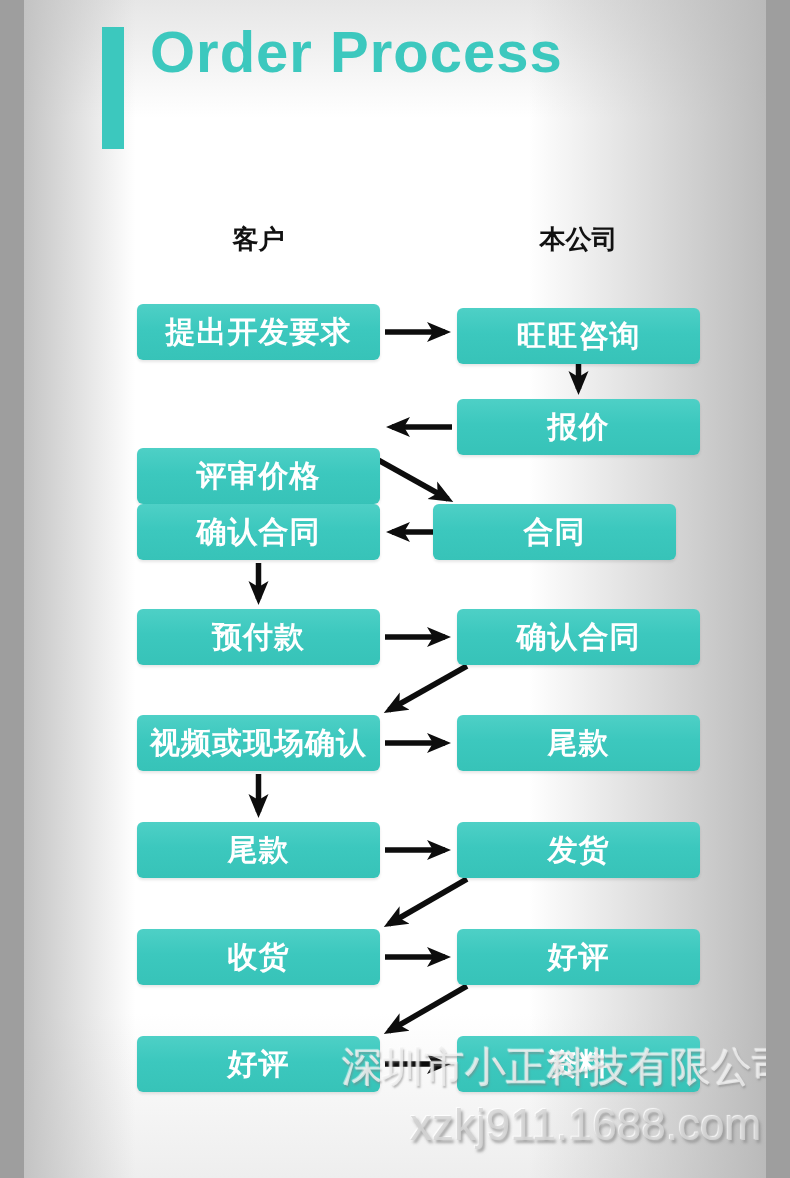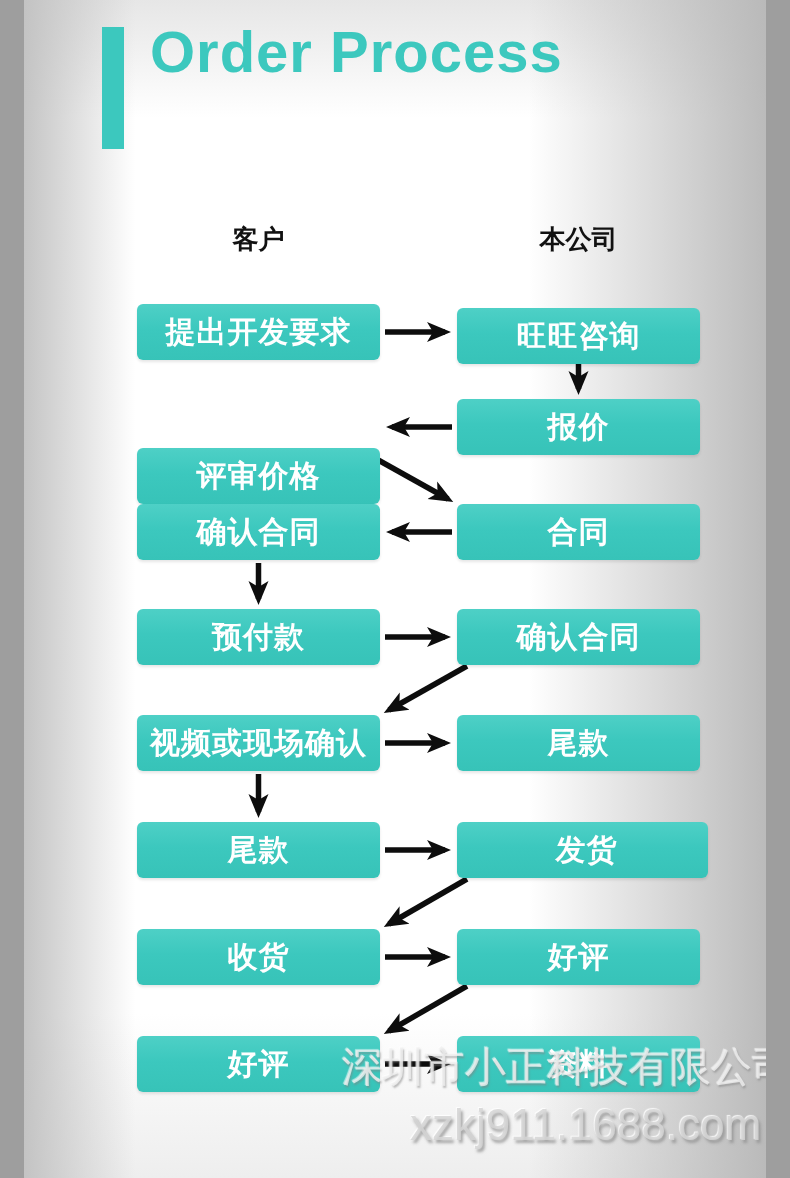--- a/index.html
+++ b/index.html
@@ -102,27 +102,27 @@
         <line x1="361" y1="1064" x2="421" y2="1064" stroke="#0d0d0d" stroke-width="5.5" marker-end="url(#ah)"></line>
       </g>
   </svg>
 
   <div id="node-layer">
       <div class="flow-node" style="left: 113px; top: 304px; color: rgb(255, 255, 255);">提出开发要求</div>
       <div class="flow-node" style="left: 433px; top: 308px; color: rgb(255, 255, 255);">旺旺咨询</div>
       <div class="flow-node" style="left: 113px; top: 416px; color: rgb(255, 255, 255); margin-top: 32px;">评审价格</div>
       <div class="flow-node" style="left: 433px; top: 399px; color: rgb(255, 255, 255);">报价</div>
       <div class="flow-node" style="left: 113px; top: 504px; color: rgb(255, 255, 255);">确认合同</div>
-      <div class="flow-node" style="left: 433px; top: 504px; color: rgb(255, 255, 255); text-align: center;">合同</div>
+      <div class="flow-node" style="left: 409px; top: 504px; color: rgb(255, 255, 255); text-align: center;">合同</div>
       <div class="flow-node" style="left: 113px; top: 609px; color: rgb(255, 255, 255);">预付款</div>
       <div class="flow-node" style="left: 433px; top: 609px; color: rgb(255, 255, 255);">确认合同</div>
       <div class="flow-node" style="left: 113px; top: 715px; color: rgb(255, 255, 255); text-align: right;">视频或现场确认</div>
       <div class="flow-node" style="left: 433px; top: 715px; color: rgb(255, 255, 255);">尾款</div>
       <div class="flow-node" style="left: 113px; top: 822px; color: rgb(255, 255, 255);">尾款</div>
-      <div class="flow-node" style="left: 433px; top: 822px; color: rgb(255, 255, 255); padding-left: 8px;">发货</div>
+      <div class="flow-node" style="left: 433px; top: 822px; color: rgb(255, 255, 255);">发货</div>
       <div class="flow-node" style="left: 113px; top: 929px; color: rgb(255, 255, 255);">收货</div>
       <div class="flow-node" style="left: 433px; top: 929px; color: rgb(255, 255, 255);">好评</div>
       <div class="flow-node" style="left: 113px; top: 1036px; color: rgb(255, 255, 255);">好评</div>
       <div class="flow-node" style="left: 433px; top: 1036px; color: rgb(255, 255, 255);">资料</div>
     </div>
 
   <div class="wm wm-company">深圳市小正科技有限公司</div>
   <div class="wm wm-url">xzkj911.1688.com</div>
 </div>
 

